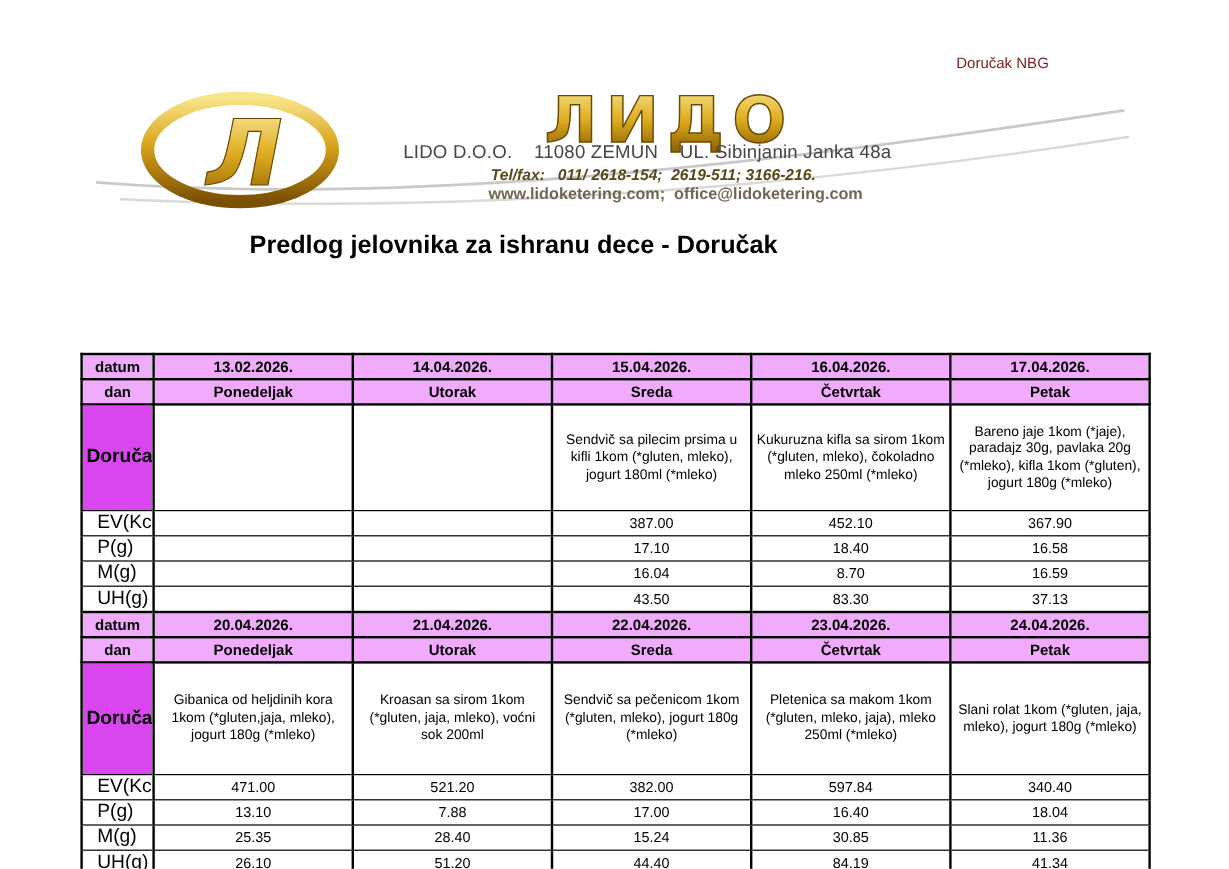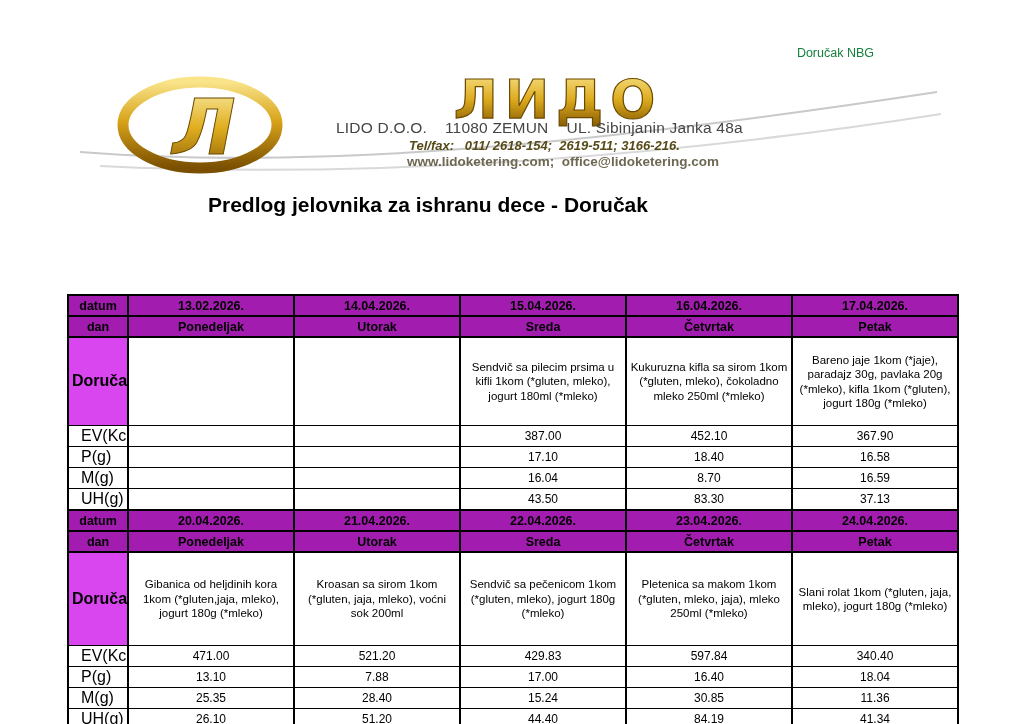--- a/index.html
+++ b/index.html
@@ -4,21 +4,21 @@
 <style>
   html,body{margin:0;padding:0;}
   body{
     width:1024px;height:724px;position:relative;overflow:hidden;
     background:#ffffff;
     font-family:"Liberation Sans",sans-serif;color:#000;
   }
   
   .corner-label{
     position:absolute;top:46px;right:150px;
-    font-size:12.5px;color:#15803d;
+    font-size:12.5px;color:#7f1d1d;
   }
   .swoosh{position:absolute;left:75px;top:80px;pointer-events:none;}
   .logo-mark{position:absolute;left:110px;top:74px;}
   .logo-wordmark{position:absolute;left:408px;top:62px;}
   .company-line{
     position:absolute;left:336px;top:119px;
     font-size:15.5px;color:#454545;white-space:pre;letter-spacing:.2px;
   }
   .telfax-line{
     position:absolute;left:409px;top:138px;
@@ -42,21 +42,21 @@
   }
   table.menu td{
     border:1px solid #000;
     border-left-width:2px;border-right-width:2px;
     padding:1px 3px;text-align:center;vertical-align:middle;
     overflow:hidden;
   }
   col.c-lbl{width:60px;}
   col.c-day{width:166px;}
   tr.r-hdr td{
-    background:#a21caf;font-weight:bold;font-size:12.5px;
+    background:#f0abfc;font-weight:bold;font-size:12.5px;
     border-top-width:2px;border-bottom-width:2px;height:17px;margin-top:40px;
   }
   tr.r-meal td{height:85px;font-size:11.5px;line-height:14.5px;}
   tr.r-meal2 td{height:90px;}
   tr.r-meal td.meal-lbl{
     background:#d946ef;font-weight:bold;font-size:16px;
   }
   tr.r-nut td{height:13px;font-size:12px;}
   tr.r-nut td.nut-lbl{
     text-align:left;font-size:16px;padding-left:12px;
@@ -197,21 +197,21 @@
       <td>Gibanica od heljdinih kora 1kom (*gluten,jaja, mleko), jogurt 180g (*mleko)</td>
       <td>Kroasan sa sirom 1kom (*gluten, jaja, mleko), voćni sok 200ml</td>
       <td>Sendvič sa pečenicom 1kom (*gluten, mleko), jogurt 180g (*mleko)</td>
       <td>Pletenica sa makom 1kom (*gluten, mleko, jaja), mleko 250ml (*mleko)</td>
       <td>Slani rolat 1kom (*gluten, jaja, mleko), jogurt 180g (*mleko)</td>
     </tr>
     <tr class="r-nut">
       <td class="nut-lbl">EV(Kcal)</td>
       <td>471.00</td>
       <td>521.20</td>
-      <td>429.83</td>
+      <td>382.00</td>
       <td>597.84</td>
       <td>340.40</td>
     </tr>
     <tr class="r-nut">
       <td class="nut-lbl">P(g)</td>
       <td>13.10</td>
       <td>7.88</td>
       <td>17.00</td>
       <td>16.40</td>
       <td>18.04</td>

